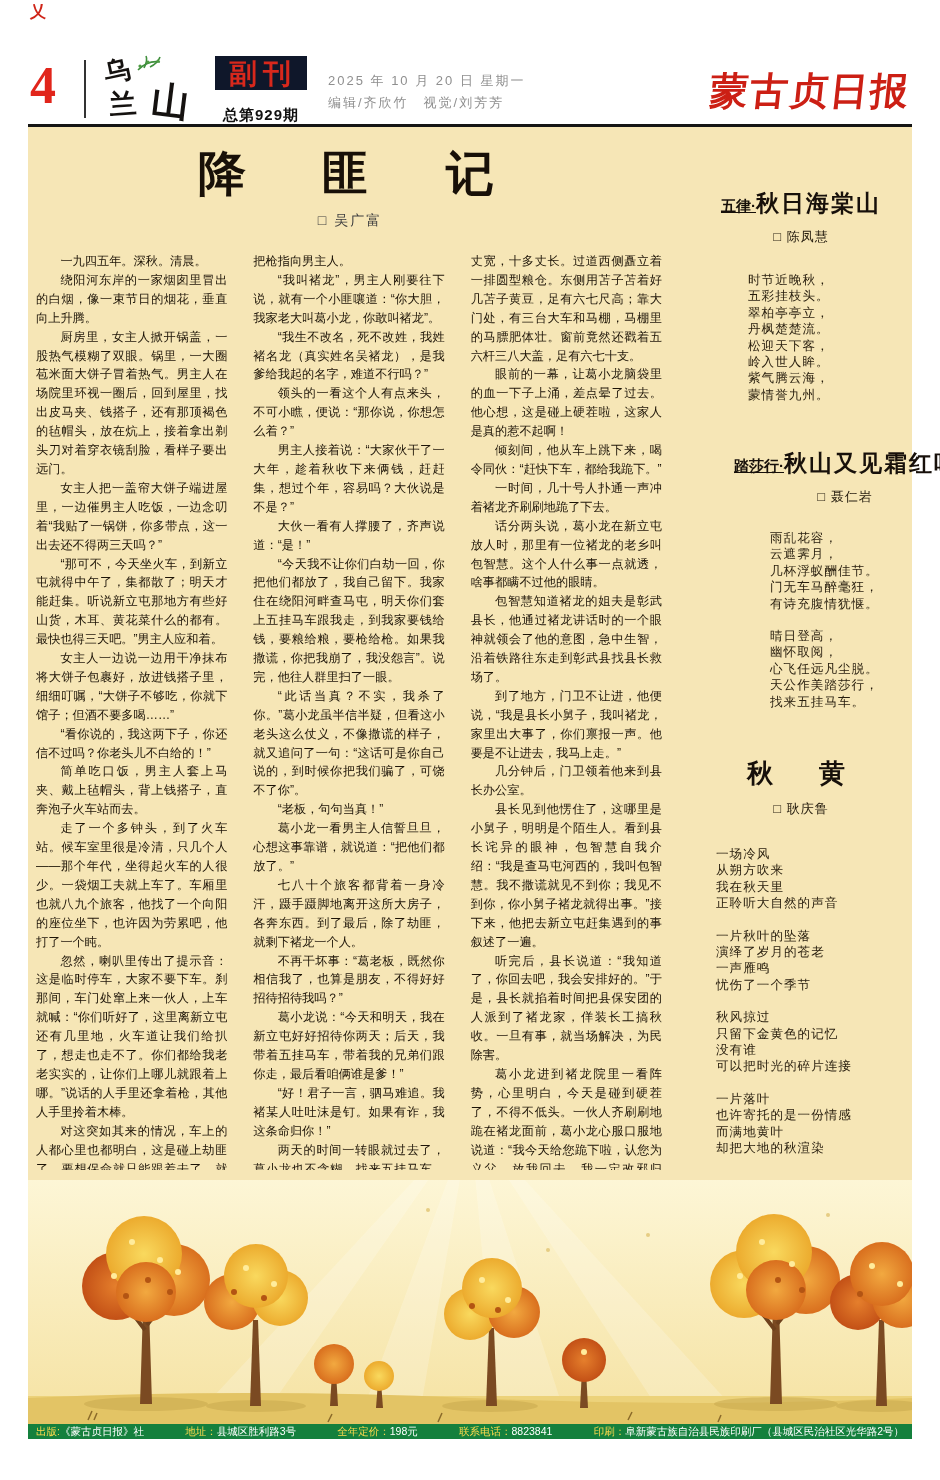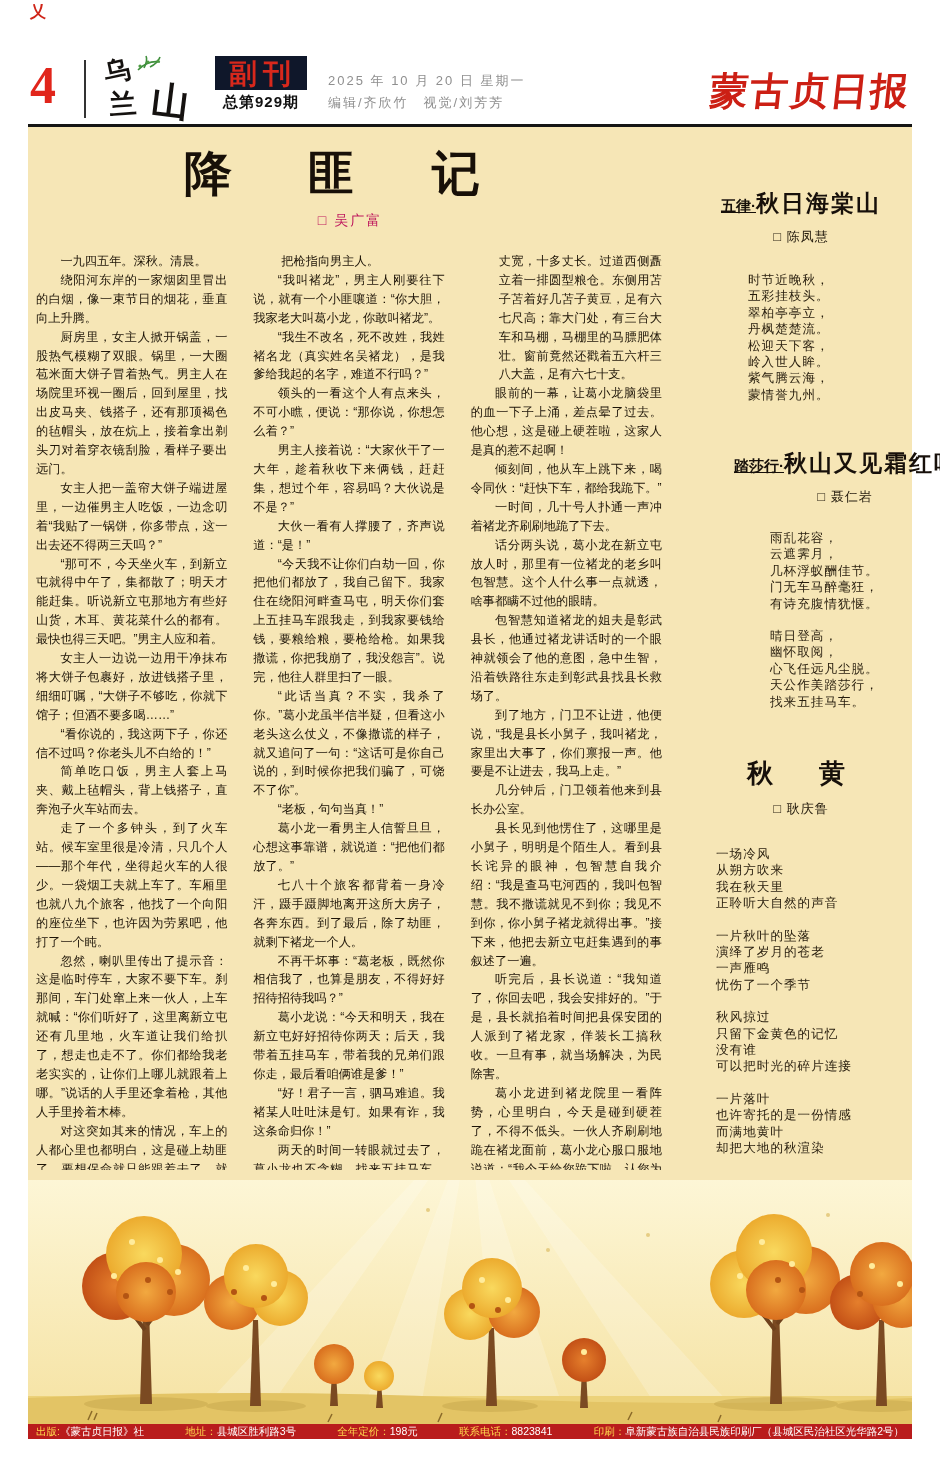--- a/index.html
+++ b/index.html
@@ -10,59 +10,59 @@
   
   .corner-mark{position:absolute;left:30px;top:2px;color:#cf2418;font-size:16px;font-weight:bold;}
   .header{position:absolute;left:28px;top:54px;width:884px;height:70px;background:#fff;}
   .page-num{position:absolute;left:2px;top:2px;font-size:52px;line-height:60px;font-weight:bold;
             color:#e1251b;font-family:"Liberation Serif",serif;}
   .head-vline{position:absolute;left:56px;top:6px;width:2px;height:58px;background:#333;}
   .masthead{position:absolute;left:64px;top:0;}
   .section-box{position:absolute;left:178px;top:2px;width:110px;text-align:center;}
   .section-label{display:inline-block;background:#0f172a;color:#d8281c;font-size:28px;font-weight:bold;
                  letter-spacing:6px;padding:2px 10px 0 14px;line-height:32px;}
-  .issue-number{margin-top:3px;font-size:15px;font-weight:bold;color:#111;letter-spacing:1px;}
+  .issue-number{margin-top:16px;font-size:15px;font-weight:bold;color:#111;letter-spacing:1px;}
   .date-block{position:absolute;left:300px;top:16px;color:#8f8f8f;font-size:13px;line-height:22px;letter-spacing:2px;}
   .paper-name{position:absolute;right:2px;top:12px;color:#cc1f14;font-size:38px;font-weight:bold;
               font-family:"Liberation Serif",serif;transform:skewX(-6deg);letter-spacing:2px;}
   .header-rule{position:absolute;left:28px;top:124px;width:884px;height:3px;background:#151515;}
 
   
   .sheet{position:absolute;left:28px;top:127px;width:884px;height:1297px;background:#f6e6b6;}
 
   
-  .article-title{position:absolute;left:24px;top:142px;width:630px;text-align:center;
+  .article-title{position:absolute;left:38px;top:142px;width:630px;text-align:center;
                  font-size:48px;font-weight:bold;font-family:"Liberation Serif",serif;
                  letter-spacing:14px;color:#181008;}
   .article-author{position:absolute;left:35px;top:212px;width:630px;text-align:center;
-                  font-size:14px;color:#be185d;letter-spacing:2px;}
+                  font-size:14px;color:#404040;letter-spacing:2px;}
   .columns{position:absolute;left:36px;top:252px;width:626px;height:918px;display:flex;gap:26px;overflow:hidden;}
   .col{width:202px;overflow:hidden;font-size:12.2px;line-height:18.9px;text-align:justify;color:#1d1407;}
   .para{margin:0;text-indent:2em;}
-  .para.cont{text-indent:0;margin-left:28px;}
+  .para.cont{text-indent:0;}
 
   
   .poem{position:absolute;left:690px;width:222px;}
   .poem1{top:188px;} .poem2{top:448px;margin-left:44px;} .poem3{top:756px;}
   .poem-title{text-align:center;white-space:nowrap;color:#17100a;}
   .poem-title .prefix{font-size:15px;font-weight:bold;text-decoration:underline;}
   .poem-title .main{font-size:23px;font-weight:bold;font-family:"Liberation Serif",serif;letter-spacing:2px;}
   .poem3 .poem-title .main{font-size:26px;letter-spacing:10px;}
   .poem-author{text-align:center;font-size:13px;margin-top:9px;color:#241b0d;letter-spacing:1px;}
   .poem-lines{margin-top:26px;padding-left:58px;font-family:Liberation Sans, sans-serif;}
   .poem2 .poem-lines{padding-left:36px;margin-top:24px;}
   .poem3 .poem-lines{padding-left:26px;margin-top:28px;font-family:"Liberation Sans",sans-serif;}
   .pline{font-size:12.6px;line-height:16.4px;color:#261c0c;letter-spacing:1px;}
   .stanza{margin-bottom:16px;}
 
   
   .trees{position:absolute;left:28px;top:1180px;width:884px;height:244px;}
 
   
-  .footer{position:absolute;left:28px;top:1424px;width:884px;height:15px;background:#b91c1c;
+  .footer{position:absolute;left:28px;top:1424px;width:884px;height:15px;background:#15803d;
           display:flex;align-items:center;justify-content:space-between;padding:0 8px;box-sizing:border-box;}
   .footer-item{font-size:10.5px;white-space:nowrap;line-height:15px;}
   .footer-item .flabel{color:#ffd94d;}
   .footer-item .fvalue{color:#ffffff;}
 </style>
 </head>
 <body>
 
 <div class="page" data-interactable="false">
 

